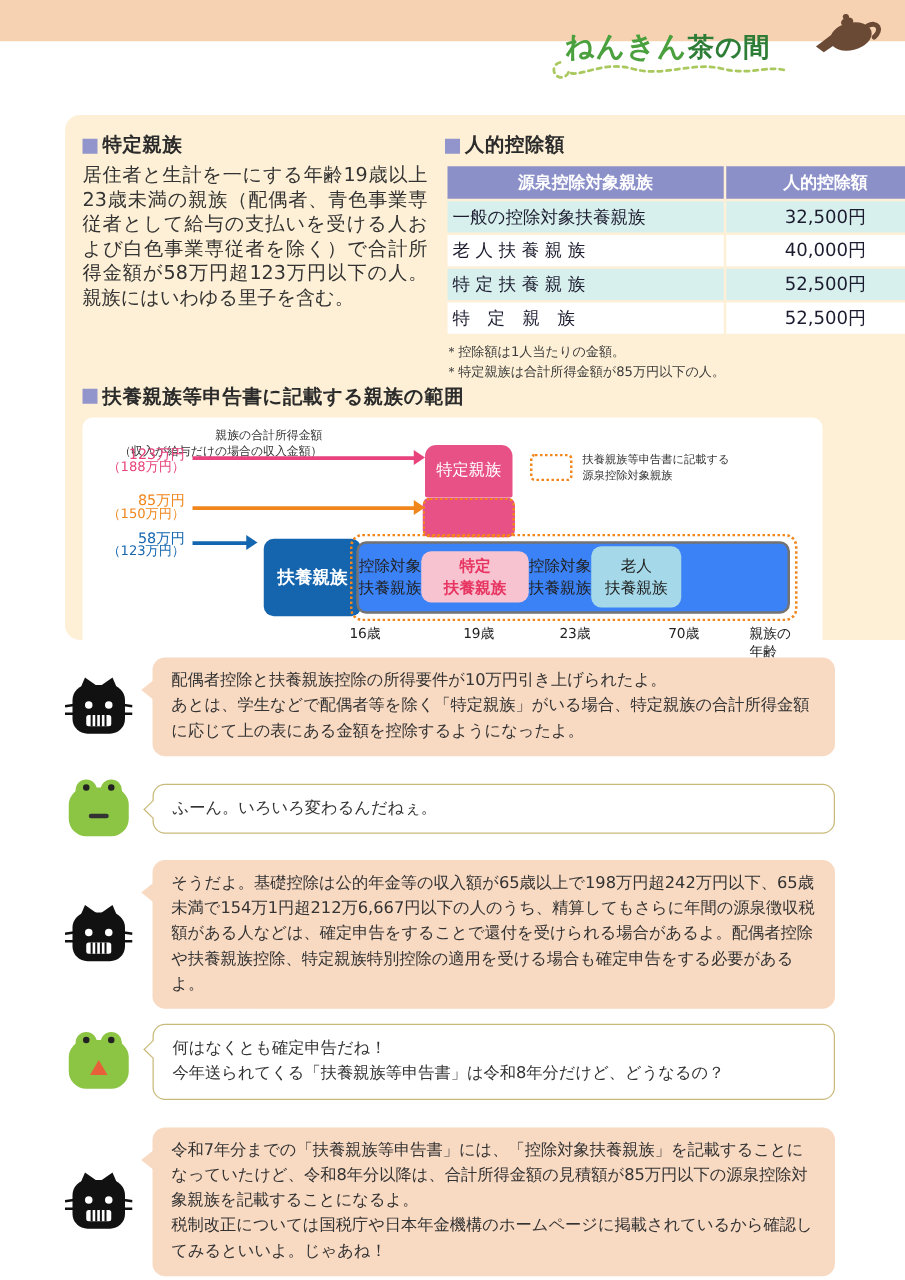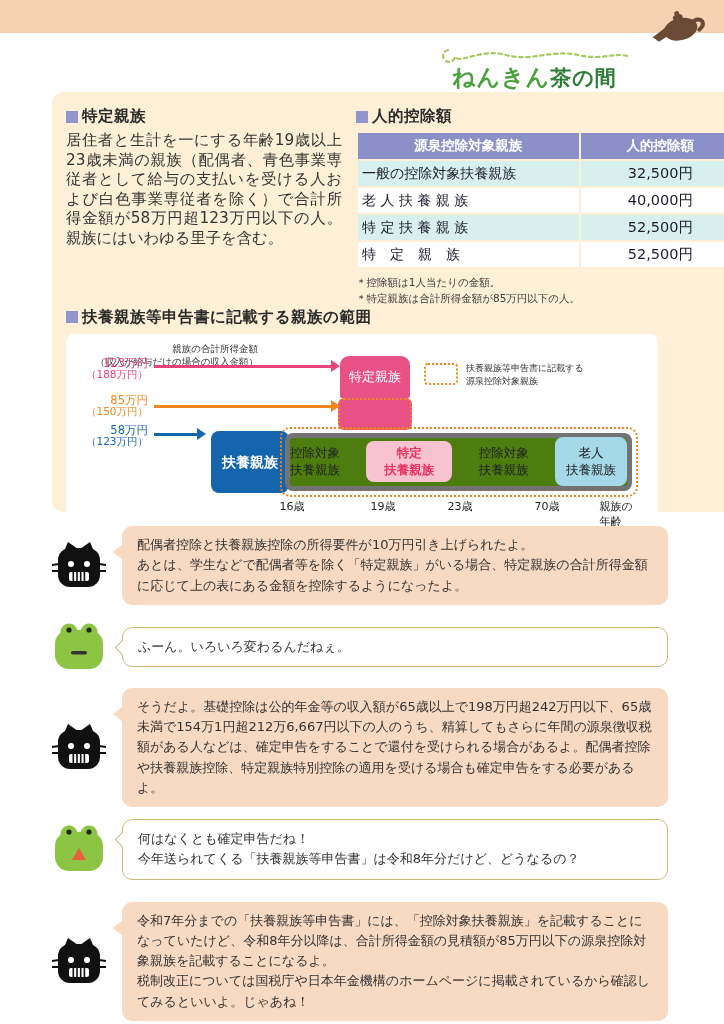--- a/index.html
+++ b/index.html
@@ -3,21 +3,21 @@
 <meta charset="utf-8">
 <style>
   * { margin:0; padding:0; box-sizing:border-box; }
   html,body { background:#ffffff; }
   body { font-family:"DejaVu Sans", sans-serif; }
   .page { position:relative; width:724px; height:1024px; background:#fff; overflow:hidden; }
 
   
   .top-band { position:absolute; top:0; left:0; width:724px; height:33px; background:#f6d2b3; }
   .logo { position:absolute; top:14px; right:22px; width:250px; height:52px; }
-  .logo-text { position:absolute; top:8px; left:0; white-space:nowrap;margin-top:40px; }
+  .logo-text { position:absolute; top:8px; left:0; white-space:nowrap; }
   .logo-hira { font-size:23px; font-weight:bold; color:#4aa03c; letter-spacing:1px; }
   .logo-kanji { font-size:21px; font-weight:bold; color:#2e7d36; letter-spacing:1px; }
   .logo-swirl { position:absolute; left:-14px; top:24px; }
   .teapot { position:absolute; right:-4px; top:-8px; transform:rotate(-14deg); }
 
   
   .panel { position:absolute; left:52px; top:92px; width:704px; height:420px; background:#fdf0d6; border-radius:12px; padding:14px; }
   .sec-title { display:flex; align-items:center; gap:4px; margin-bottom:4px; }
   .sq { display:inline-block; width:12px; height:12px; background:#9295cb; }
   .sec-title b { font-size:15.5px; color:#2b2b2b; letter-spacing:0.5px; }
@@ -52,21 +52,21 @@
   .a-orange { left:88px; top:71px; width:178px; background:#f0861c; border-left-color:#f0861c; color:#f0861c; }
   .a-blue { left:88px; top:99px; width:44px; background:#1566b0; border-left-color:#1566b0; color:#1566b0; }
   .a-pink::after { border-left-color:#e8437c; }
   .a-orange::after { border-left-color:#f0861c; }
   .a-blue::after { border-left-color:#1566b0; }
   .tokutei { position:absolute; left:274px; top:22px; width:70px; height:42px; background:#e75186; border-radius:9px 9px 2px 2px; color:#fff; font-size:13px; text-align:center; line-height:42px; z-index:2; }
   .tokutei-low { position:absolute; left:272px; top:64px; width:74px; height:32px; background:#e75186; border:2px dotted #f0861c; border-radius:6px; z-index:2; }
   .legend-box { position:absolute; left:358px; top:29px; width:34px; height:22px; background:#fff; border:2px dotted #f0861c; border-radius:4px; }
   .legend-text { position:absolute; left:400px; top:28px; font-size:9px; color:#333; line-height:1.5; }
   .fuyo { position:absolute; left:145px; top:97px; width:78px; height:62px; background:#1465ae; border-radius:8px; color:#fff; font-size:14px; font-weight:bold; text-align:center; line-height:62px; z-index:1; }
-  .inner-panel { position:absolute; left:219px; top:99px; width:347px; height:58px; background:#4d7c0f; border:5px solid #737373; border-radius:8px; display:flex; align-items:center; justify-content:space-between; z-index:2; }
+  .inner-panel { position:absolute; left:219px; top:99px; width:347px; height:58px; background:#3b82f6; border:2px solid #737373; border-radius:8px; display:flex; align-items:center; justify-content:flex-start; z-index:2; }
   .dot-outline { position:absolute; left:214px; top:93px; width:358px; height:70px; border:2.5px dotted #f0861c; border-radius:10px; z-index:3; pointer-events:none; }
   .grp { font-size:12.5px; line-height:1.35; text-align:center; color:#222; }
   .grp.pill-pink { background:#f8c3d0; color:#e73562; font-weight:bold; border-radius:8px; padding:4px 18px; }
   .grp.pill-blue { background:#a5d9ea; color:#222; border-radius:8px; padding:8px 11px; }
   .age { position:absolute; top:165px; transform:translateX(-50%); font-size:11px; color:#222; }
 
   
   .conv { position:absolute; left:52px; top:526px; width:616px; }
   .conv-row { display:flex; align-items:center; margin-bottom:12px; }
   .avatar { width:54px; flex:0 0 54px; margin-right:16px; margin-top:3px; }

